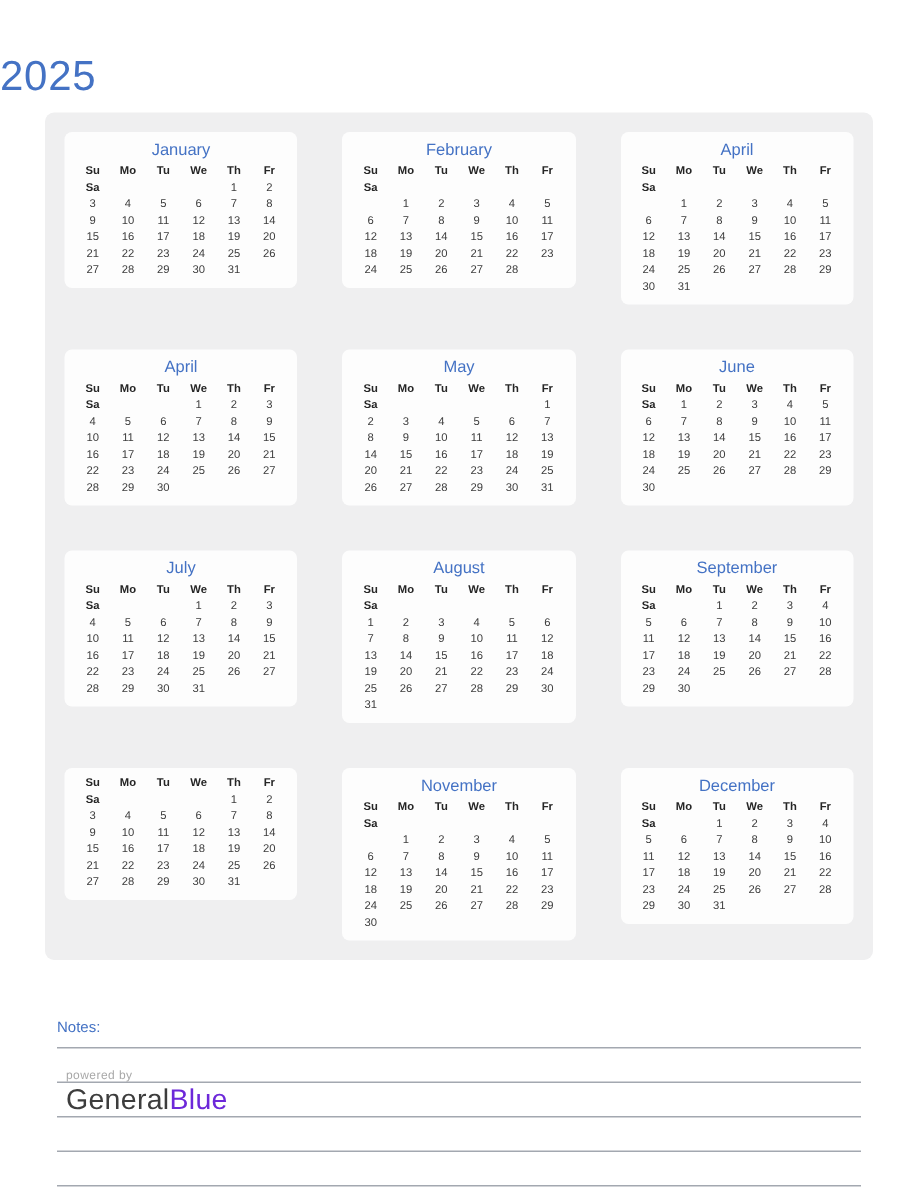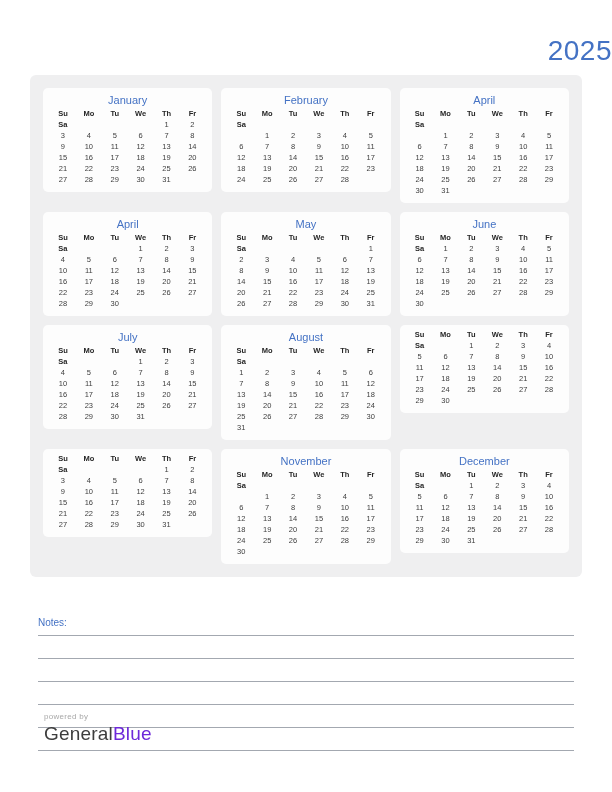--- a/index.html
+++ b/index.html
@@ -6,37 +6,37 @@
   html, body { background: #ffffff; }
   body {
     font-family: "Liberation Sans", sans-serif;
     width: 612px; height: 792px;
     position: relative;
     overflow: hidden;
   }
   .page { width: 612px; height: 792px; position: relative; background: #ffffff; }
 
   .year-title {
-    text-align: right;
+    text-align: left;
     color: #4472C4;
     font-size: 28px;
     font-weight: 400;
     padding-top: 34px;
     line-height: 34px;
     letter-spacing: 0.5px;
   }
 
   .calendar-container {
     margin: 7px 30px 0 30px;
     background: #efeff0;
     border-radius: 6px;
     padding: 13px;
     display: grid;
     grid-template-columns: repeat(3, 1fr);
-    gap: 9px;
+    gap: 30px;
     align-items: start;
   }
 
   .month-card {
     background: #fdfdfd;
     border-radius: 5px;
     padding: 4px 7px 7px 7px;
   }
   .month-name {
     text-align: center;
@@ -484,20 +484,21 @@
           <div class="cell date">31</div>
           <div class="cell date"></div>
           <div class="cell date"></div>
           <div class="cell date"></div>
           <div class="cell date"></div>
           <div class="cell date"></div>
           <div class="cell date"></div>
         </div>
       </div>
       <div class="month-card">
+        <div class="month-name">September</div>
         <div class="month-grid">
           <div class="cell head">Su</div>
           <div class="cell head">Mo</div>
           <div class="cell head">Tu</div>
           <div class="cell head">We</div>
           <div class="cell head">Th</div>
           <div class="cell head">Fr</div>
           <div class="cell head">Sa</div>
           <div class="cell date"></div>
           <div class="cell date">1</div>

